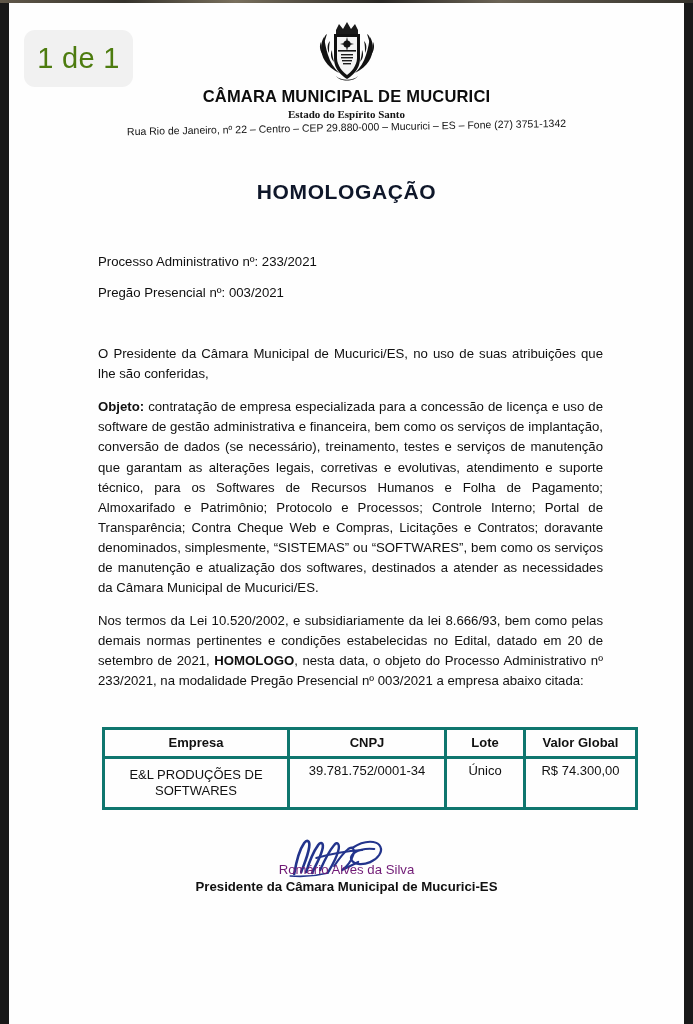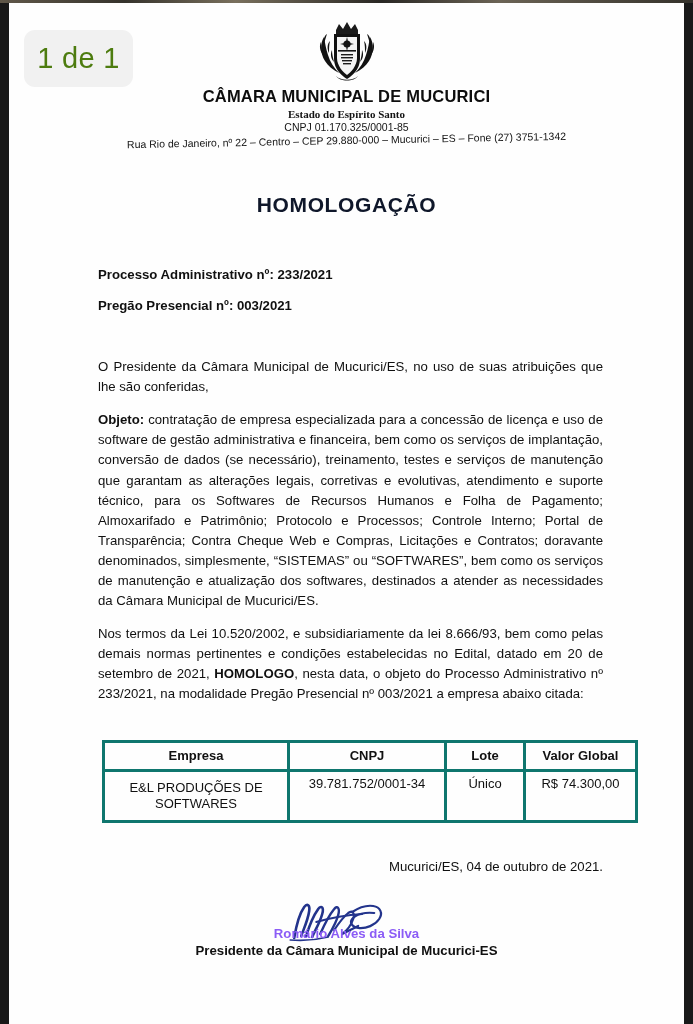--- a/index.html
+++ b/index.html
@@ -111,21 +111,21 @@
   }
 
   
   .body-col {
     margin: 0 auto;
     width: 505px;
     padding-left: 8px;
     color: #101010;
   }
   .meta-line {
-    font-weight: bold;
+    font-weight: normal;
     font-size: 13.2px;
     margin-top: 0;
   }
   .meta-1 { margin-top: 50px; }
   .meta-2 { margin-top: 16px; }
 
   .para {
     font-size: 13.2px;
     line-height: 1.52;
     text-align: justify;
@@ -188,23 +188,23 @@
   .sig-scrawl {
     position: absolute;
     left: 50%;
     transform: translateX(-54%);
     top: -28px;
     width: 120px;
     height: 46px;
     pointer-events: none;
   }
   .sig-name {
-    font-weight: bold;
-    font-size: 13.2px;
-    color: #8b5cf6;
+    font-weight: normal;
+    font-size: 13.2px;
+    color: #701a75;
     position: relative;
   }
   .sig-role {
     font-weight: bold;
     font-size: 13.2px;
     color: #101010;
     margin-top: 2px;
   }
 </style>
 </head>
@@ -262,21 +262,20 @@
             <rect x="25" y="38" width="12" height="1.4"></rect>
             <rect x="26" y="41" width="10" height="1.4"></rect>
             <rect x="27" y="44" width="8" height="1.4"></rect>
           </g>
 
           <path d="M20 57 C25 62 37 62 42 57 C38 63 24 63 20 57 Z" fill="#141414"></path>
         </svg>
 
         <div class="org-name">CÂMARA MUNICIPAL DE MUCURICI</div>
         <div class="org-state">Estado do Espírito Santo</div>
-        <div class="org-cnpj">CNPJ 01.170.325/0001-85</div>
         <div class="org-addr">Rua Rio de Janeiro, nº 22 – Centro – CEP 29.880-000 – Mucurici – ES – Fone (27) 3751-1342</div>
       </div>
 
       <div class="doc-title">HOMOLOGAÇÃO</div>
 
       <div class="body-col">
 
         <div class="meta-line meta-1">Processo Administrativo nº: 233/2021</div>
         <div class="meta-line meta-2">Pregão Presencial nº: 003/2021</div>
 
@@ -301,21 +300,20 @@
             <tr>
               <td class="col-emp">E&amp;L PRODUÇÕES DE SOFTWARES</td>
               <td class="col-cnpj cnpj-cell">39.781.752/0001-34</td>
               <td class="col-lote lote-cell">Único</td>
               <td class="col-val val-cell">R$ 74.300,00</td>
             </tr>
           </tbody>
         </table>
       </div>
 
-      <div class="place-date">Mucurici/ES, 04 de outubro de 2021.</div>
 
       <div class="signature-block">
         <svg class="sig-scrawl" viewBox="0 0 120 46">
           <g fill="none" stroke="#23348c" stroke-linecap="round" stroke-linejoin="round">
             <path d="M12 40 C14 28 17 16 22 9 C25 5 28 7 27 13 C26 21 22 30 19 38" stroke-width="2.6"></path>
             <path d="M24 38 C27 28 31 18 36 11 C39 7 42 9 40 16 C38 24 33 32 30 39" stroke-width="2.6"></path>
             <path d="M38 36 C42 27 47 17 52 11 C55 7 58 10 56 17 C54 25 49 33 46 38" stroke-width="2.4"></path>
             <path d="M52 32 C56 26 61 19 66 15 C70 12 73 15 71 21 C69 27 64 33 60 36 C64 34 70 31 76 28" stroke-width="2.2"></path>
             <path d="M70 14 C76 10 84 7 91 8 C98 9 101 15 97 21 C93 27 84 31 76 30 C70 29 67 25 70 21 C74 16 83 14 92 15" stroke-width="2.2"></path>
             <path d="M34 24 C48 20 64 17 80 16" stroke-width="1.9"></path>

